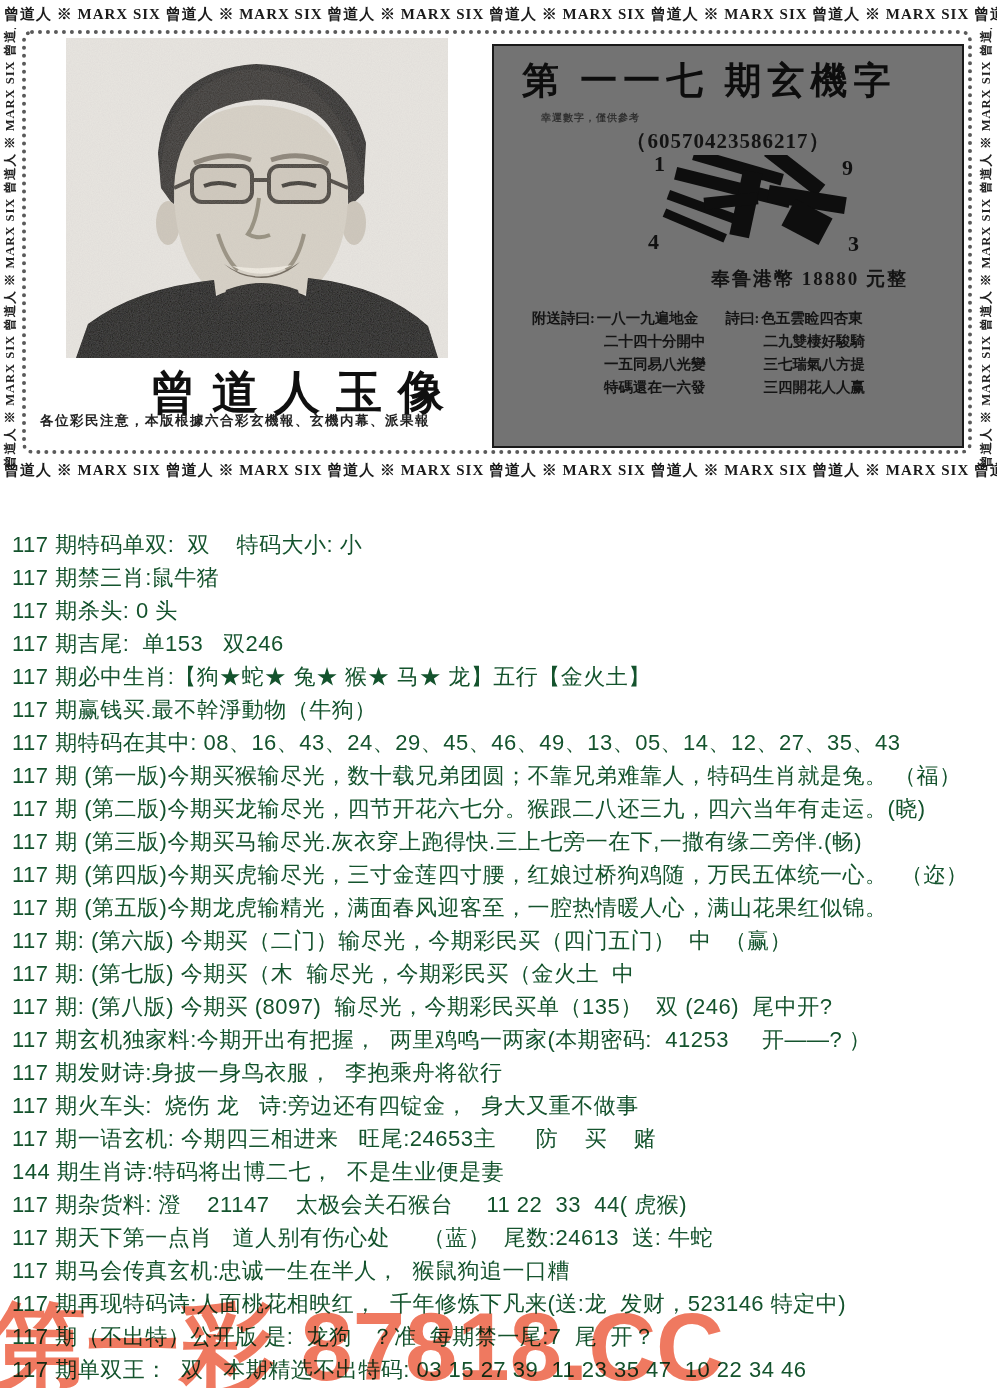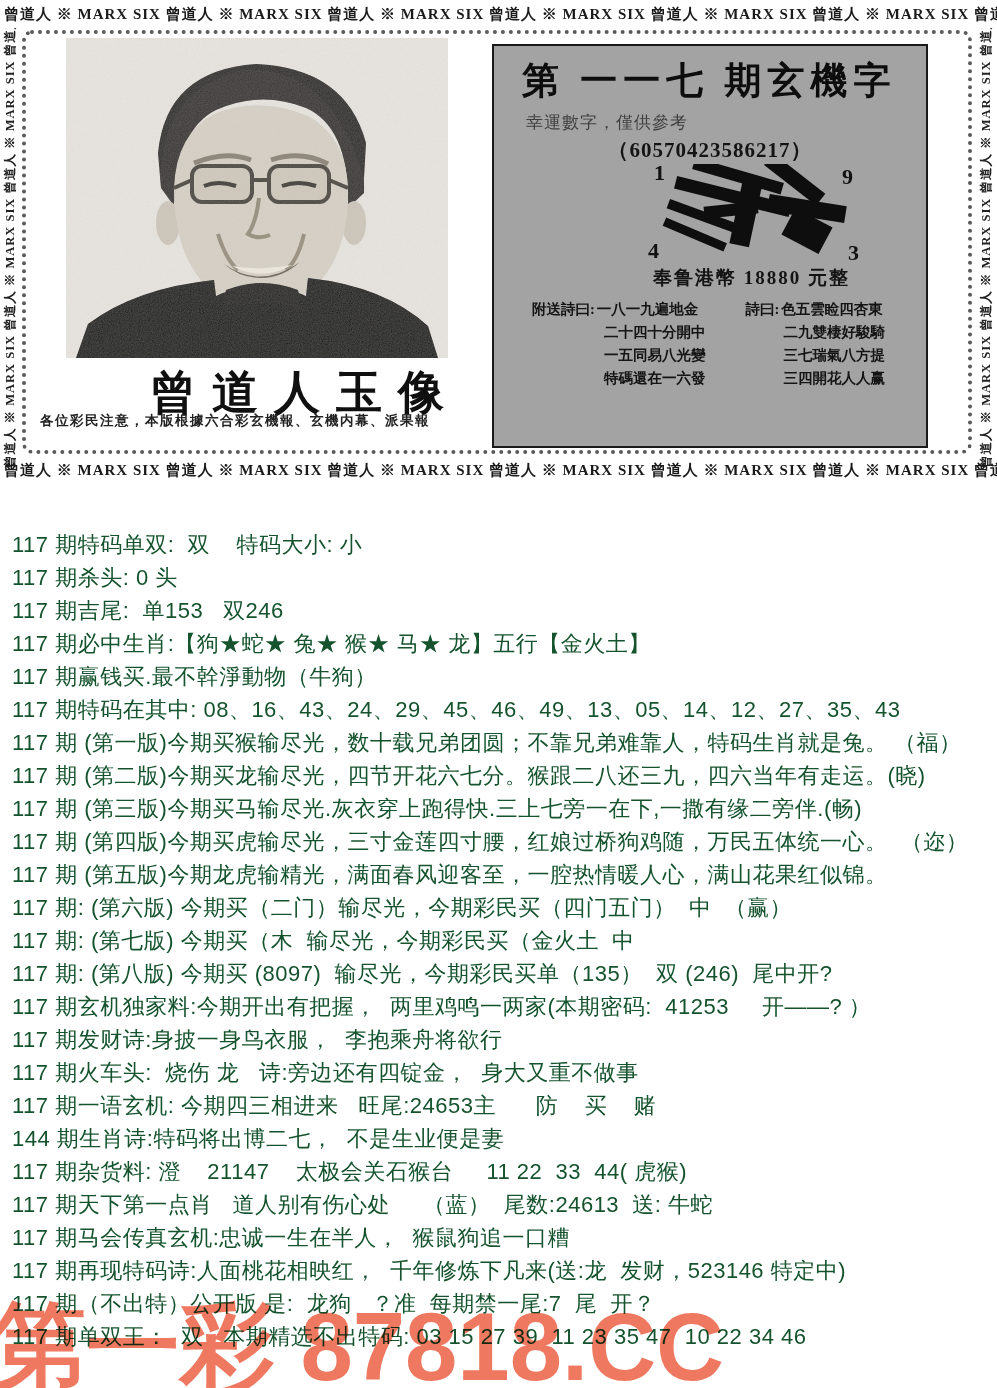--- a/index.html
+++ b/index.html
@@ -36,54 +36,54 @@
     font-family:Liberation Mono, monospace; font-weight:700; font-size:46px;
     letter-spacing:16px; text-align:right; color:#101010; white-space:nowrap;
   }
   .photo-note {
     position:absolute; left:40px; top:412px; width:440px;
     font-family:"Liberation Serif", serif; font-weight:700; font-size:13.5px;
     letter-spacing:1.5px; color:#222; white-space:nowrap;
   }
 
   .panel {
-    position:absolute; left:492px; top:44px; width:436px; height:404px;
-    border:2.5px solid #1a1a1a; background:#a3a3a3; overflow:hidden;
+    position:absolute; left:492px; top:44px; width:472px; height:404px;
+    border:2.5px solid #1a1a1a; background:#737373; overflow:hidden;
   }
   .panel-title {
     margin:10px 0 0 28px; font-family:"Liberation Serif", serif;
     font-weight:700; font-size:37px; letter-spacing:6px; color:#0d0d0d; white-space:nowrap;
   }
   .panel-row1 {
     display:flex; justify-content:space-between; margin:16px 34px 0 32px;
     font-family:"Liberation Serif", serif; font-weight:700; font-size:17px;
   }
   .panel-lucky {
-    margin:5px 0 0 32px; font-family:"Liberation Serif", serif;
-    font-size:17px; font-weight:400; opacity:.7; letter-spacing:1px;
+    margin:5px 0 0 47px; font-family:"Liberation Serif", serif;
+    font-size:10px; font-weight:700; opacity:.7; letter-spacing:1px;
   }
   .panel-numbers {
     margin-top:2px; text-align:center; font-family:"Liberation Serif", serif;
     font-weight:700; font-size:21px; letter-spacing:1px;
   }
   .glyph-zone { position:relative; height:100px; margin:0 0 0 130px; width:260px; }
   .glyph-zone svg { position:absolute; left:20px; top:0; }
   .glyph-num {
     position:absolute; font-family:"Liberation Serif", serif;
     font-size:22px; font-weight:700; color:#111;
   }
   .gn-tl { left:30px;  top:-4px; }
   .gn-tr { left:218px; top:0px; }
   .gn-bl { left:24px;  top:74px; }
   .gn-br { left:224px; top:76px; }
   .panel-prize {
-    text-align:right; padding-right:76px; font-family:"Liberation Serif", serif;
-    font-weight:700; font-size:19px; letter-spacing:2px; margin-top:1px;
-  }
-  .poems { display:flex; margin:7px 0 0 38px; gap:40px;
+    text-align:right; padding-right:54px; font-family:"Liberation Serif", serif;
+    font-weight:700; font-size:19px; letter-spacing:2px; margin-top:11px;
+  }
+  .poems { display:flex; margin:15px 0 0 38px; gap:20px;
     font-family:"Liberation Serif", serif; font-weight:700; font-size:14.5px; line-height:23px; }
   .poem-col { white-space:nowrap; }
   .poem-first { display:flex; }
   .poem-label { margin-right:2px; }
   .poem-rest  { padding-left:72px; }
   .poem-col.right .poem-rest { padding-left:38px; }
   .guess-row1 { margin:3px 0 0 118px; font-family:"Liberation Serif", serif;
     font-weight:700; font-size:15px; white-space:pre; }
   .guess-row2 { margin:1px 0 0 150px; font-family:"Liberation Serif", serif;
     font-weight:700; font-size:15px; white-space:pre; }
@@ -211,20 +211,21 @@
     </div>
   </div>
 
   <div class="guess-row2"> </div>
 </div>
 
 <div class="banner banner-bottom">曾道人 ※ MARX SIX  曾道人 ※ MARX SIX  曾道人 ※ MARX SIX  曾道人 ※ MARX SIX  曾道人 ※ MARX SIX  曾道人 ※ MARX SIX  曾道人 ※ MARX SIX</div>
 
 <div class="body-lines">
     <div class="bodyline">117 期特码单双:  双    特码大小: 小</div>
+    <div class="bodyline">117 期禁三肖:鼠牛猪</div>
     <div class="bodyline">117 期杀头: 0 头</div>
     <div class="bodyline">117 期吉尾:  单153   双246</div>
     <div class="bodyline">117 期必中生肖:【狗★蛇★ 兔★ 猴★ 马★ 龙】五行【金火土】</div>
     <div class="bodyline">117 期赢钱买.最不幹淨動物（牛狗）</div>
     <div class="bodyline">117 期特码在其中: 08、16、43、24、29、45、46、49、13、05、14、12、27、35、43</div>
     <div class="bodyline">117 期 (第一版)今期买猴输尽光，数十载兄弟团圆；不靠兄弟难靠人，特码生肖就是兔。 （福）</div>
     <div class="bodyline">117 期 (第二版)今期买龙输尽光，四节开花六七分。猴跟二八还三九，四六当年有走运。(晓)</div>
     <div class="bodyline">117 期 (第三版)今期买马输尽光.灰衣穿上跑得快.三上七旁一在下,一撒有缘二旁伴.(畅)</div>
     <div class="bodyline">117 期 (第四版)今期买虎输尽光，三寸金莲四寸腰，红娘过桥狗鸡随，万民五体统一心。  （迩）</div>
     <div class="bodyline">117 期 (第五版)今期龙虎输精光，满面春风迎客至，一腔热情暖人心，满山花果红似锦。</div>

